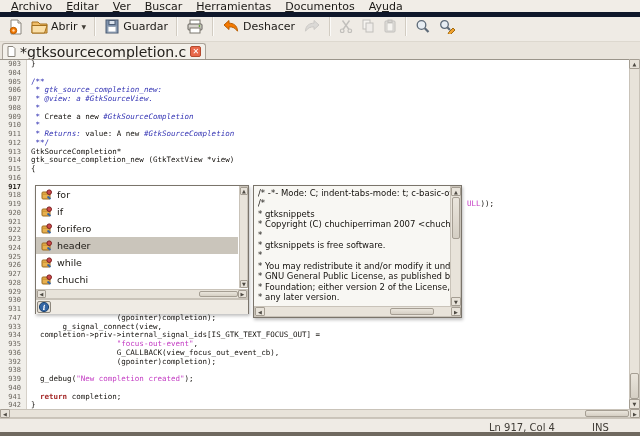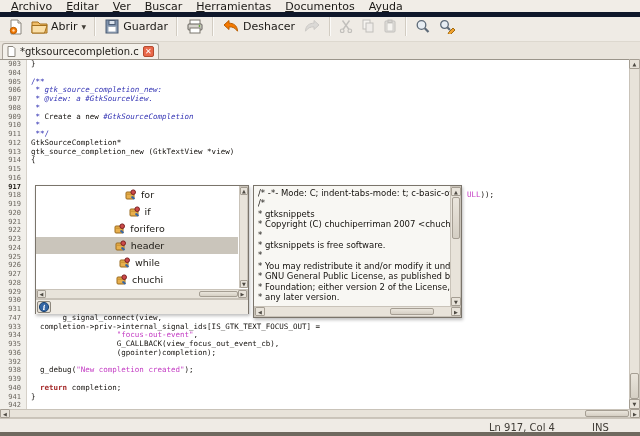--- a/index.html
+++ b/index.html
@@ -18,21 +18,21 @@
     background:#efebe5;border-bottom:1px solid #ddd8cf;display:flex;align-items:flex-start;padding-left:4px;box-sizing:border-box;}
   .tbtn{display:flex;align-items:center;gap:3px;padding:2px 4px;border-radius:3px;font-size:11px;color:#1c1a17;}
   .tbtn.disabled{opacity:.45;filter:grayscale(1);}
   .tsep{width:1px;height:19px;background:#d2ccc2;border-right:1px solid #fbfaf8;margin:0 4px;}
   .drop{font-size:6px;color:#3f3b35;margin-left:1px;}
   
   .tabbar{position:absolute;left:0;top:42px;width:640px;height:17px;background:#e9e4dc;}
   .tab{position:absolute;left:2px;top:1px;height:16px;min-width:146px;background:#f3f0ea;
     border:1px solid #aaa399;border-bottom:none;border-radius:3px 3px 0 0;
     display:flex;align-items:center;gap:4px;padding:0 4px;box-sizing:border-box;}
-  .tab-label{font-size:10px;color:#23201c;white-space:nowrap;}
+  .tab-label{font-size:14px;color:#23201c;white-space:nowrap;}
   .tab-close{width:11px;height:11px;background:#e9684a;border:1px solid #b44a2f;border-radius:2px;
     color:#fff;font-size:8px;line-height:10px;text-align:center;font-weight:bold;box-sizing:border-box;}
   
   .editor{position:absolute;left:0;top:59px;width:629px;height:350px;background:#ffffff;
     border-top:1px solid #9a948a;box-sizing:border-box;overflow:hidden;}
   .gutter{position:absolute;left:0;top:0;width:27px;height:350px;background:#f1efea;
     border-right:1px solid #d6d1c9;box-sizing:border-box;}
   .ln{height:8.75px;line-height:8.75px;font-family:"DejaVu Sans Mono",monospace;font-size:7px;
     color:#6b665e;text-align:right;padding-right:5px;}
   .ln.cur{font-weight:bold;color:#26221d;}
@@ -54,21 +54,21 @@
   .hsb-main{position:absolute;left:0;top:409px;width:640px;height:9px;}
   
   .statusbar{position:absolute;left:0;top:418px;width:640px;height:18px;background:#efebe5;
     border-top:1px solid #cbc5bb;box-sizing:border-box;font-size:10px;color:#3f3b35;}
   .status-pos{position:absolute;left:489px;top:3px;}
   .status-mode{position:absolute;left:592px;top:3px;}
   .bottom-strip{position:absolute;left:0;top:432px;width:640px;height:4px;background:#6f695f;}
   
   .pop-list{position:absolute;left:35px;top:185px;width:214px;height:129px;background:#ffffff;
     border:1px solid #7a746b;box-sizing:border-box;z-index:5;box-shadow:1px 2px 3px rgba(0,0,0,.25);}
-  .crow{height:17px;display:flex;align-items:center;gap:5px;padding-left:5px;font-size:9.5px;color:#1b1813;justify-content:center;}
+  .crow{height:17px;display:flex;align-items:center;gap:5px;padding-left:5px;font-size:9.5px;color:#1b1813;}
   .crow.sel{background:#cac5bb;}
   .clabel{white-space:nowrap;}
   .pop-list .vsb{left:203px;top:0px;width:9px;height:102px;}
   .pop-list .hsb{left:0px;top:103px;width:212px;height:10px;}
   .pop-infobar{position:absolute;left:0;top:113px;width:212px;height:14px;background:#efebe4;border-top:1px solid #c9c3b9;}
   .info-btn{position:absolute;left:1px;top:1px;width:14px;height:12px;background:#e6e1d8;border:1px solid #8d877d;
     border-radius:2px;display:flex;align-items:center;justify-content:center;box-sizing:border-box;}
   .pop-info{position:absolute;left:253px;top:185px;width:209px;height:133px;background:#f8f7f3;
     border:1px solid #7a746b;box-sizing:border-box;z-index:5;box-shadow:1px 2px 3px rgba(0,0,0,.25);}
   .info-text{position:absolute;left:1px;top:1px;width:195px;height:119px;overflow:hidden;padding:1px 3px;box-sizing:border-box;}
@@ -253,20 +253,21 @@
     </div>
   <div class="code" id="code-lines">
       <div class="cl"><span class="p">}</span></div>
       <div class="cl"></div>
       <div class="cl"><span class="c">/**</span></div>
       <div class="cl"><span class="ci"> * gtk_source_completion_new:</span></div>
       <div class="cl"><span class="ci"> * @view: a #GtkSourceView.</span></div>
       <div class="cl"><span class="c"> *</span></div>
       <div class="cl"><span class="c"> * </span><span class="p">Create a new </span><span class="ci">#GtkSourceCompletion</span></div>
       <div class="cl"><span class="c"> *</span></div>
+      <div class="cl"><span class="c"> * </span><span class="ci">Returns:</span><span class="p"> value: A new </span><span class="ci">#GtkSourceCompletion</span></div>
       <div class="cl"><span class="c"> **/</span></div>
       <div class="cl"><span class="p">GtkSourceCompletion*</span></div>
       <div class="cl"><span class="p">gtk_source_completion_new (GtkTextView *view)</span></div>
       <div class="cl"><span class="p">{</span></div>
       <div class="cl"></div>
       <div class="cl"></div>
       <div class="cl"></div>
       <div class="cl" style="padding-left: 439px;"><span class="s">ULL</span><span class="p">));</span></div>
       <div class="cl"></div>
       <div class="cl"></div>

